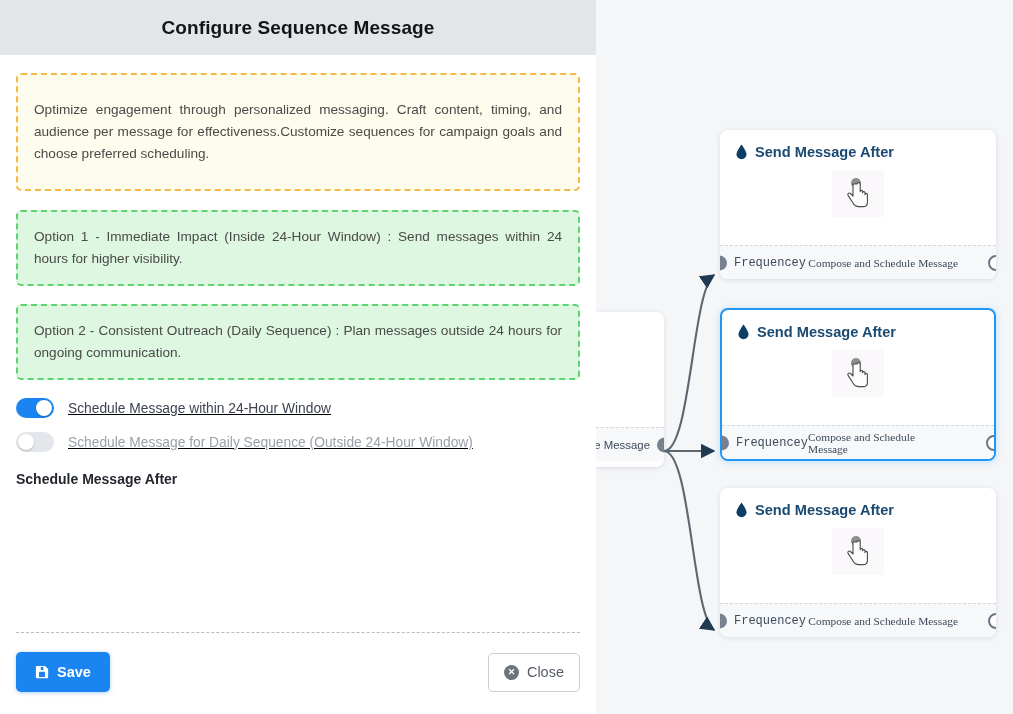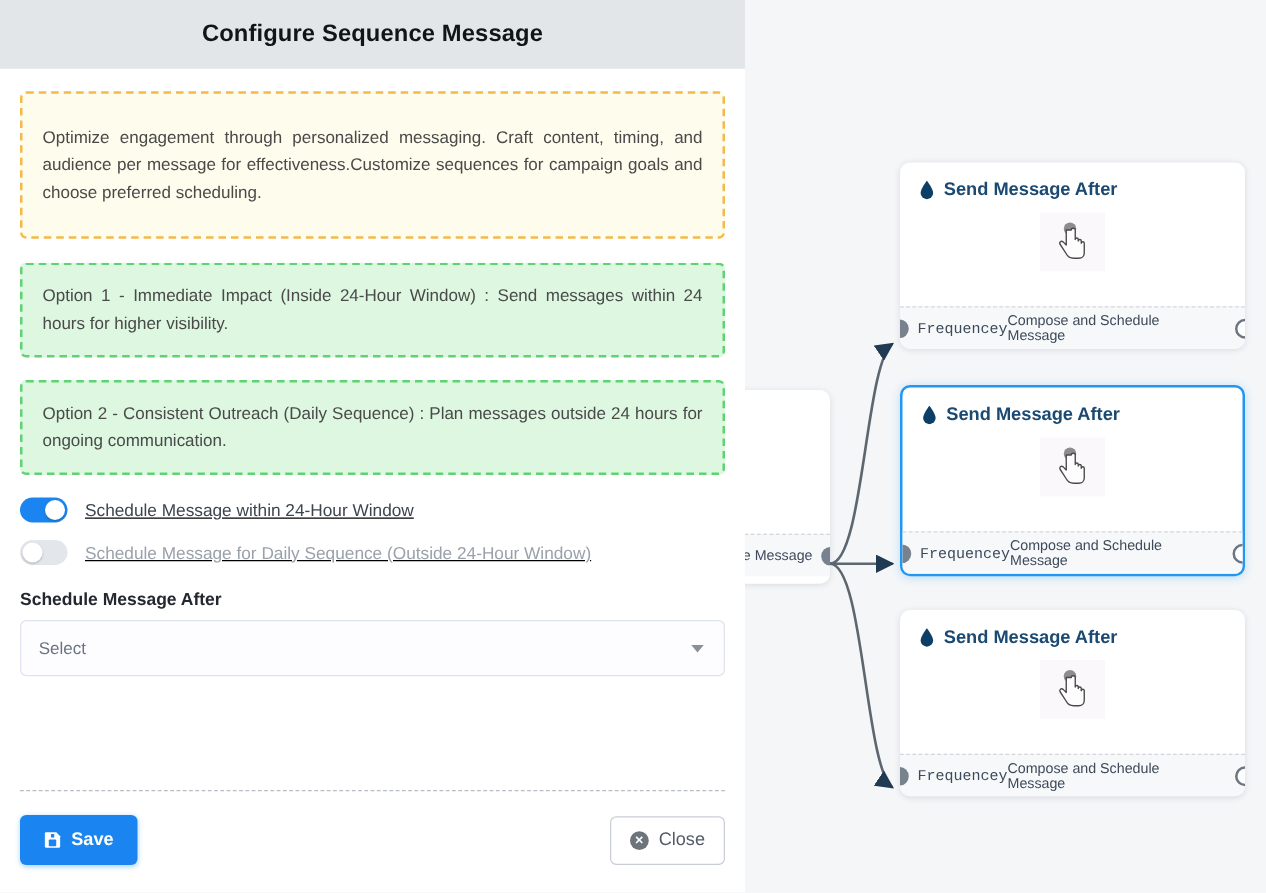--- a/index.html
+++ b/index.html
@@ -159,21 +159,21 @@
   }
   .node-footer {
     border-top: 1px dashed #d3d7dd;
     background: #f7f8f9;
     height: 34px;
     display: flex; align-items: center;
     position: relative;
     padding: 0 14px;
   }
   .foot-left  { font-size: 12px; color: #3d4a5c; font-family: Liberation Mono, monospace; }
-  .foot-right { font-size: 11.4px; color: #3d4a5c; margin-left: auto; margin-right: 24px; }
+  .foot-right { font-size: 11.4px; color: #3d4a5c; margin-left: auto; margin-right: 24px; font-family: Liberation Serif, serif; }
   .handle-out {
     position: absolute; right: -8px; top: 50%;
     transform: translateY(-50%);
     width: 16px; height: 16px; border-radius: 50%;
     background: #fff; border: 2px solid #6c7683;
   }
   .handle-in {
     position: absolute; left: -8px; top: 50%;
     transform: translateY(-50%);
     width: 15px; height: 15px; border-radius: 50%;
@@ -229,24 +229,20 @@
 
       <div class="toggle-row">
         <div class="switch off">
           <div class="knob"></div>
         </div>
         <div class="toggle-label muted">Schedule Message for Daily Sequence (Outside 24-Hour Window)</div>
       </div>
 
       <div class="field-label">Schedule Message After</div>
 
-      <div class="select-box">
-        <span>Select</span>
-        <span class="caret"></span>
-      </div>
     </div>
 
     <div class="panel-footer">
       <button class="btn-save">
         <svg width="14" height="14" viewBox="0 0 16 16">
           <path d="M2 1h9.5L15 4.5V14a1 1 0 0 1-1 1H2a1 1 0 0 1-1-1V2a1 1 0 0 1 1-1z" fill="#fff"></path>
           <rect x="4.6" y="7.6" width="6.8" height="6" rx="0.6" fill="#1a85f0"></rect>
           <rect x="6.6" y="2.4" width="3" height="3.4" rx="0.5" fill="#1a85f0"></rect>
         </svg>
         <span>Save</span>

